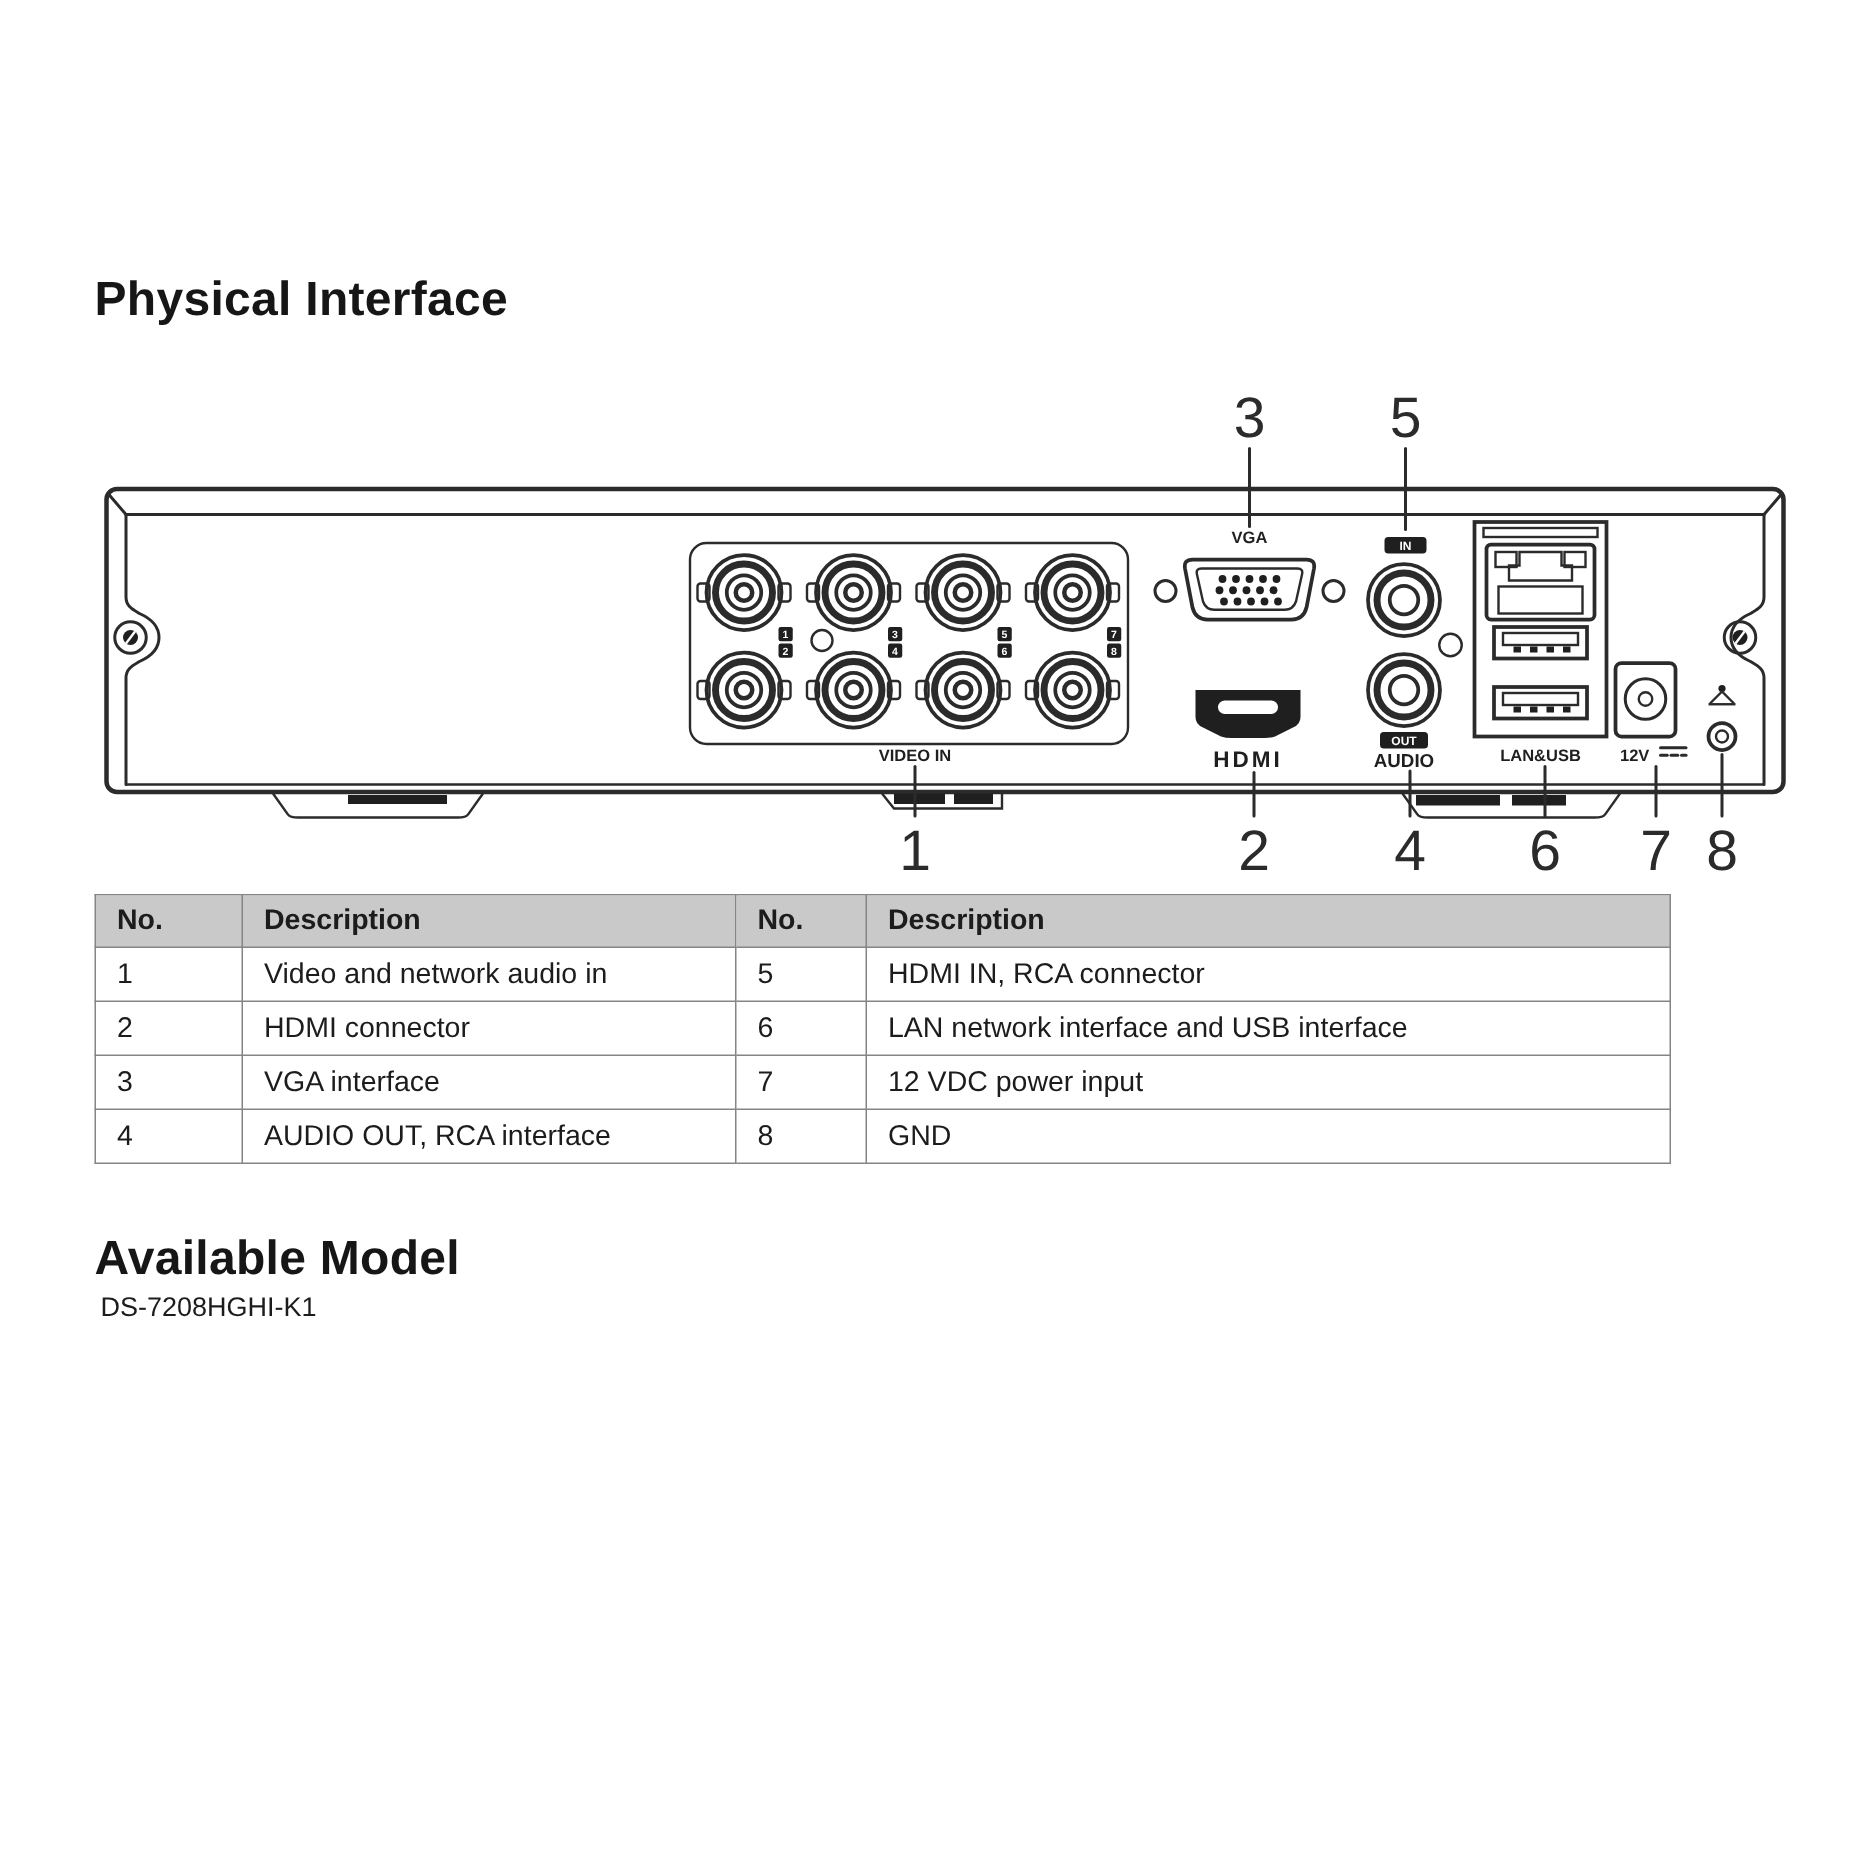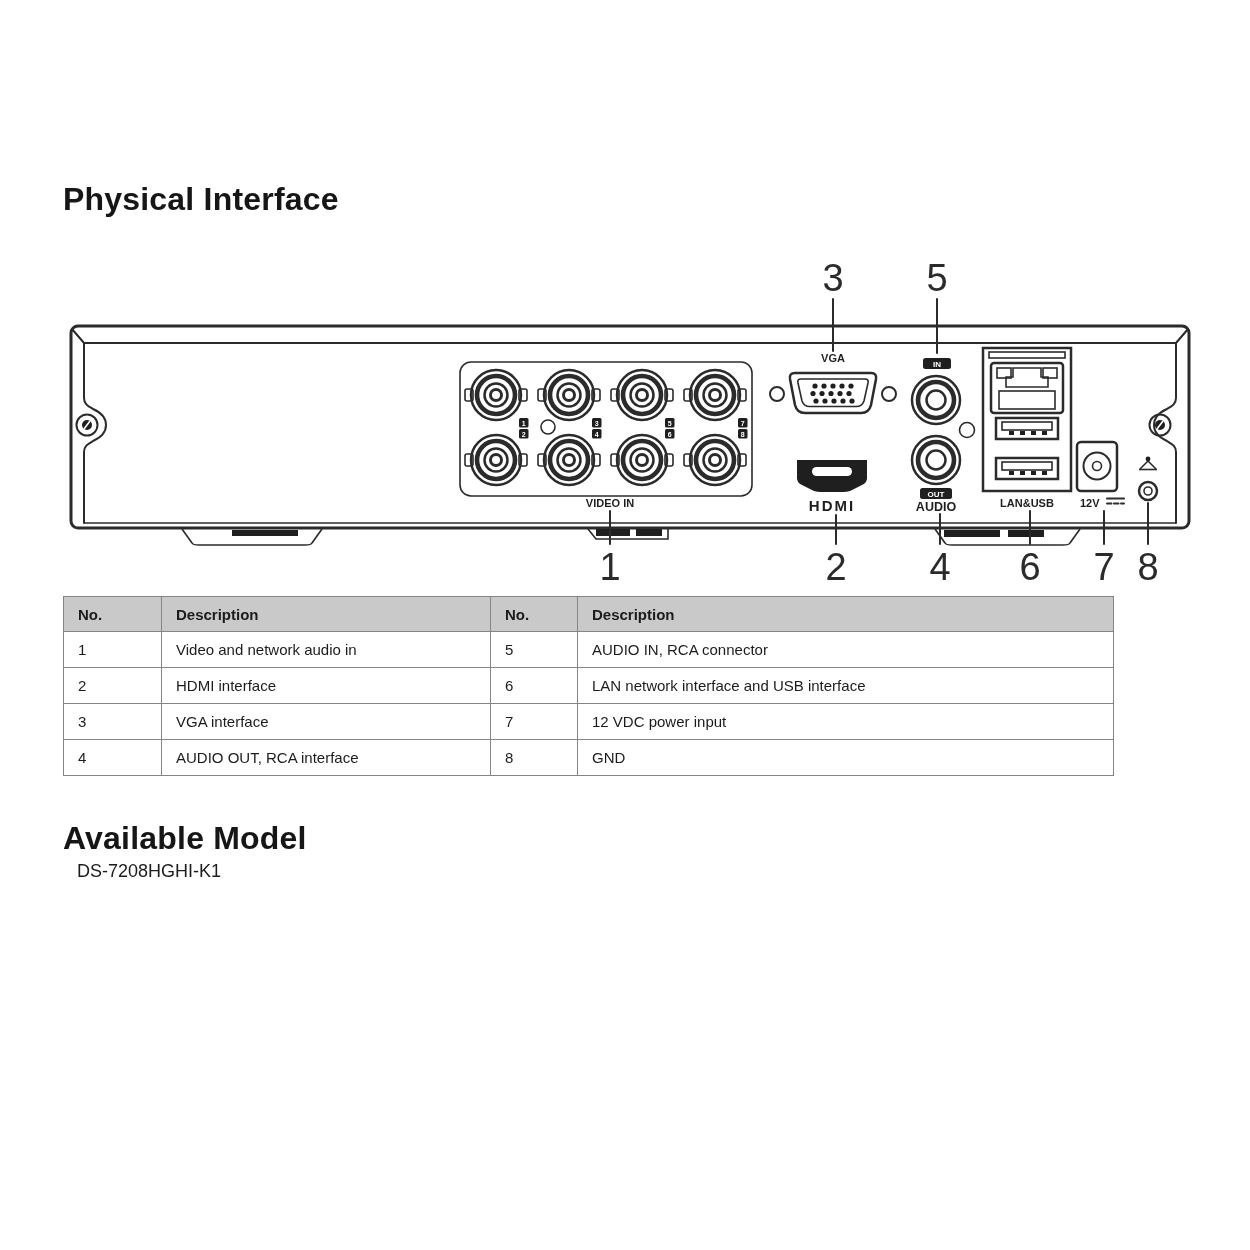--- a/index.html
+++ b/index.html
@@ -25,21 +25,21 @@
   .plabel{font-family:"Liberation Sans",sans-serif;font-size:11px;font-weight:bold;}
   .plabel-s{font-family:"Liberation Sans",sans-serif;font-size:12.5px;font-weight:bold;}
   .whitelabel{font-family:"Liberation Sans",sans-serif;font-size:8px;font-weight:bold;fill:#ffffff;}
   .tinynum{font-family:"Liberation Sans",sans-serif;font-size:7px;font-weight:bold;fill:#ffffff;}
   .cnum{font-family:"Liberation Sans",sans-serif;font-size:38px;font-weight:400;fill:#2b2b2b;}
   .hdmi-logo{font-family:"Liberation Sans",sans-serif;font-size:15px;font-weight:bold;letter-spacing:2px;}
 
   
   .port-table{
     border-collapse:collapse;table-layout:fixed;width:1050px;
-    font-size:15px;color:#1c1c1c;
+    font-size:19px;color:#1c1c1c;
   }
   .port-table th,.port-table td{
     border:1.5px solid #858585;
     padding:0 0 0 14px;text-align:left;vertical-align:middle;
     overflow:hidden;white-space:nowrap;
   }
   .port-table th{background:#c9c9c9;font-weight:bold;height:34px;}
   .port-table td{background:#ffffff;height:35px;}
 </style>
 </head>
@@ -293,37 +293,37 @@
       <th>Description</th>
       <th>No.</th>
       <th>Description</th>
     </tr>
   </thead>
   <tbody>
     <tr>
       <td>1</td>
       <td>Video and network audio in</td>
       <td>5</td>
-      <td>AUDIO IN, RCA connector</td>
+      <td>HDMI IN, RCA connector</td>
     </tr>
     <tr>
       <td>2</td>
-      <td>HDMI interface</td>
+      <td>HDMI connector</td>
       <td>6</td>
       <td>LAN network interface and USB interface</td>
     </tr>
     <tr>
       <td>3</td>
       <td>VGA interface</td>
       <td>7</td>
       <td>12 VDC power input</td>
     </tr>
     <tr>
       <td>4</td>
       <td>AUDIO OUT, RCA interface</td>
       <td>8</td>
       <td>GND</td>
     </tr>
   </tbody>
 </table>
 
 <div class="abs section-title" style="left:63px;top:820px;">Available Model</div>
-<div class="abs model-text" style="left:77px;top:861px;">DS-7208HGHI-K1</div>
+<div class="abs model-text" style="left:67px;top:861px;">DS-7208HGHI-K1</div>
 
 </body></html>

